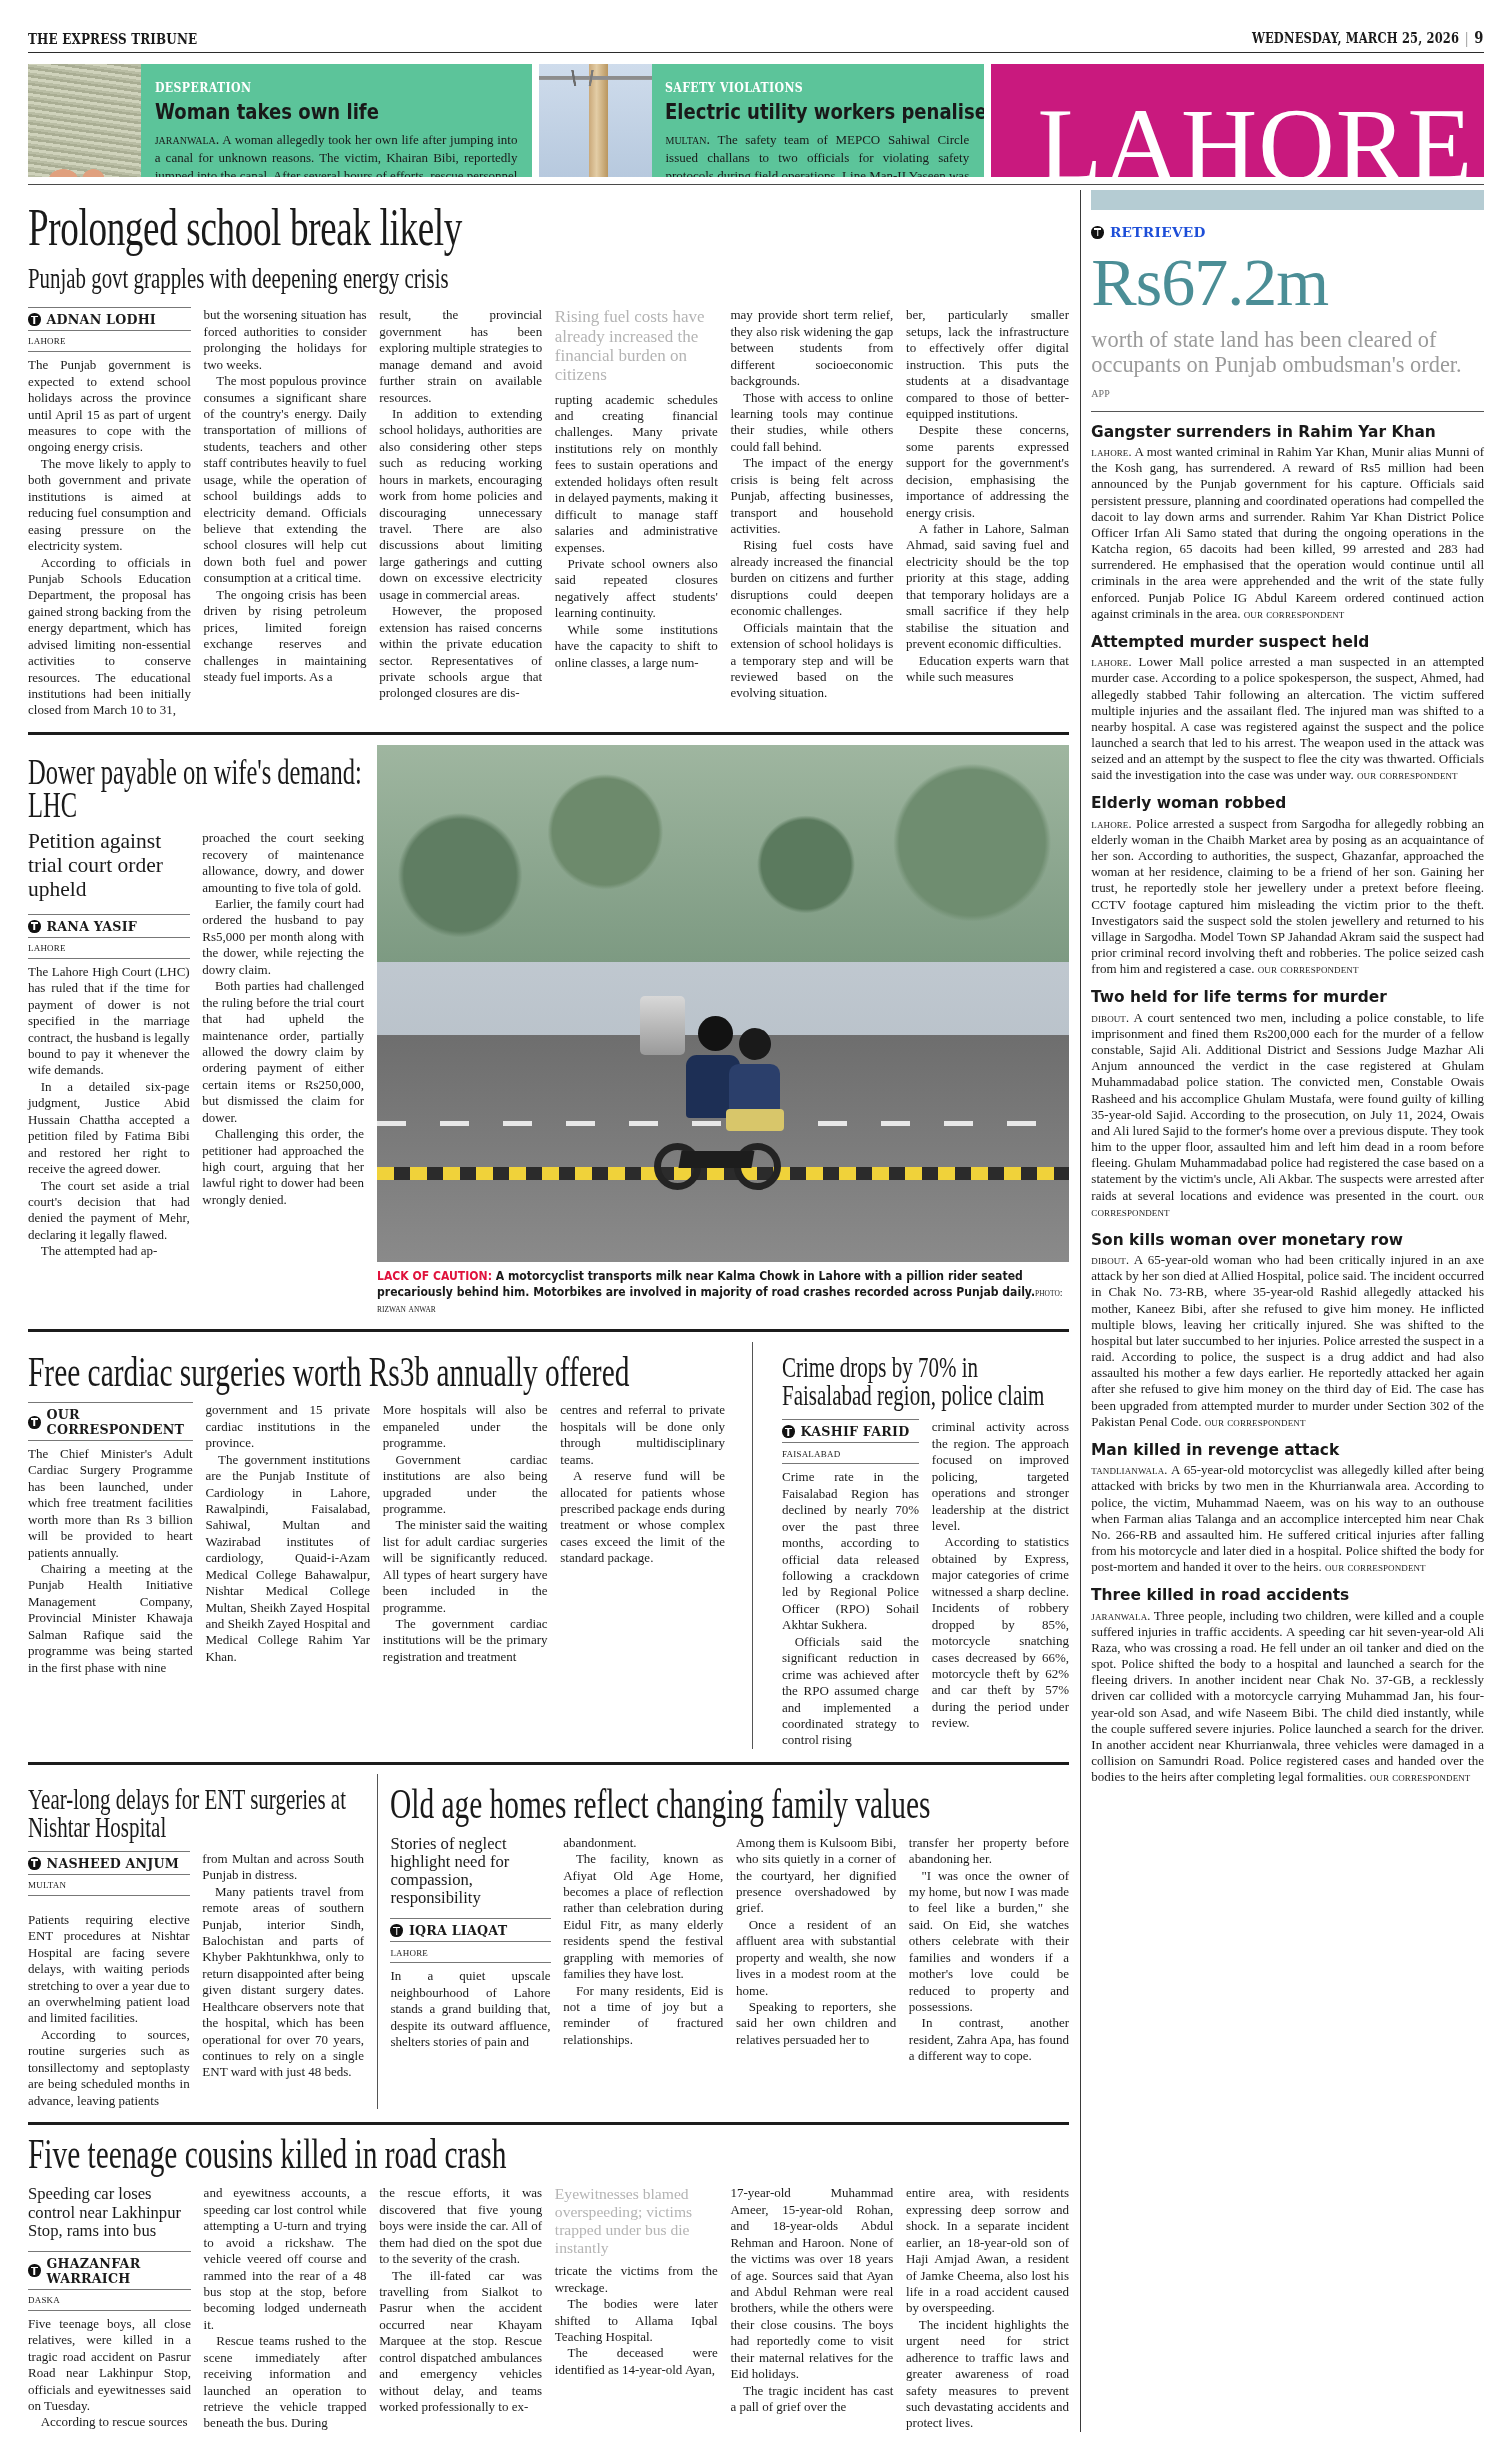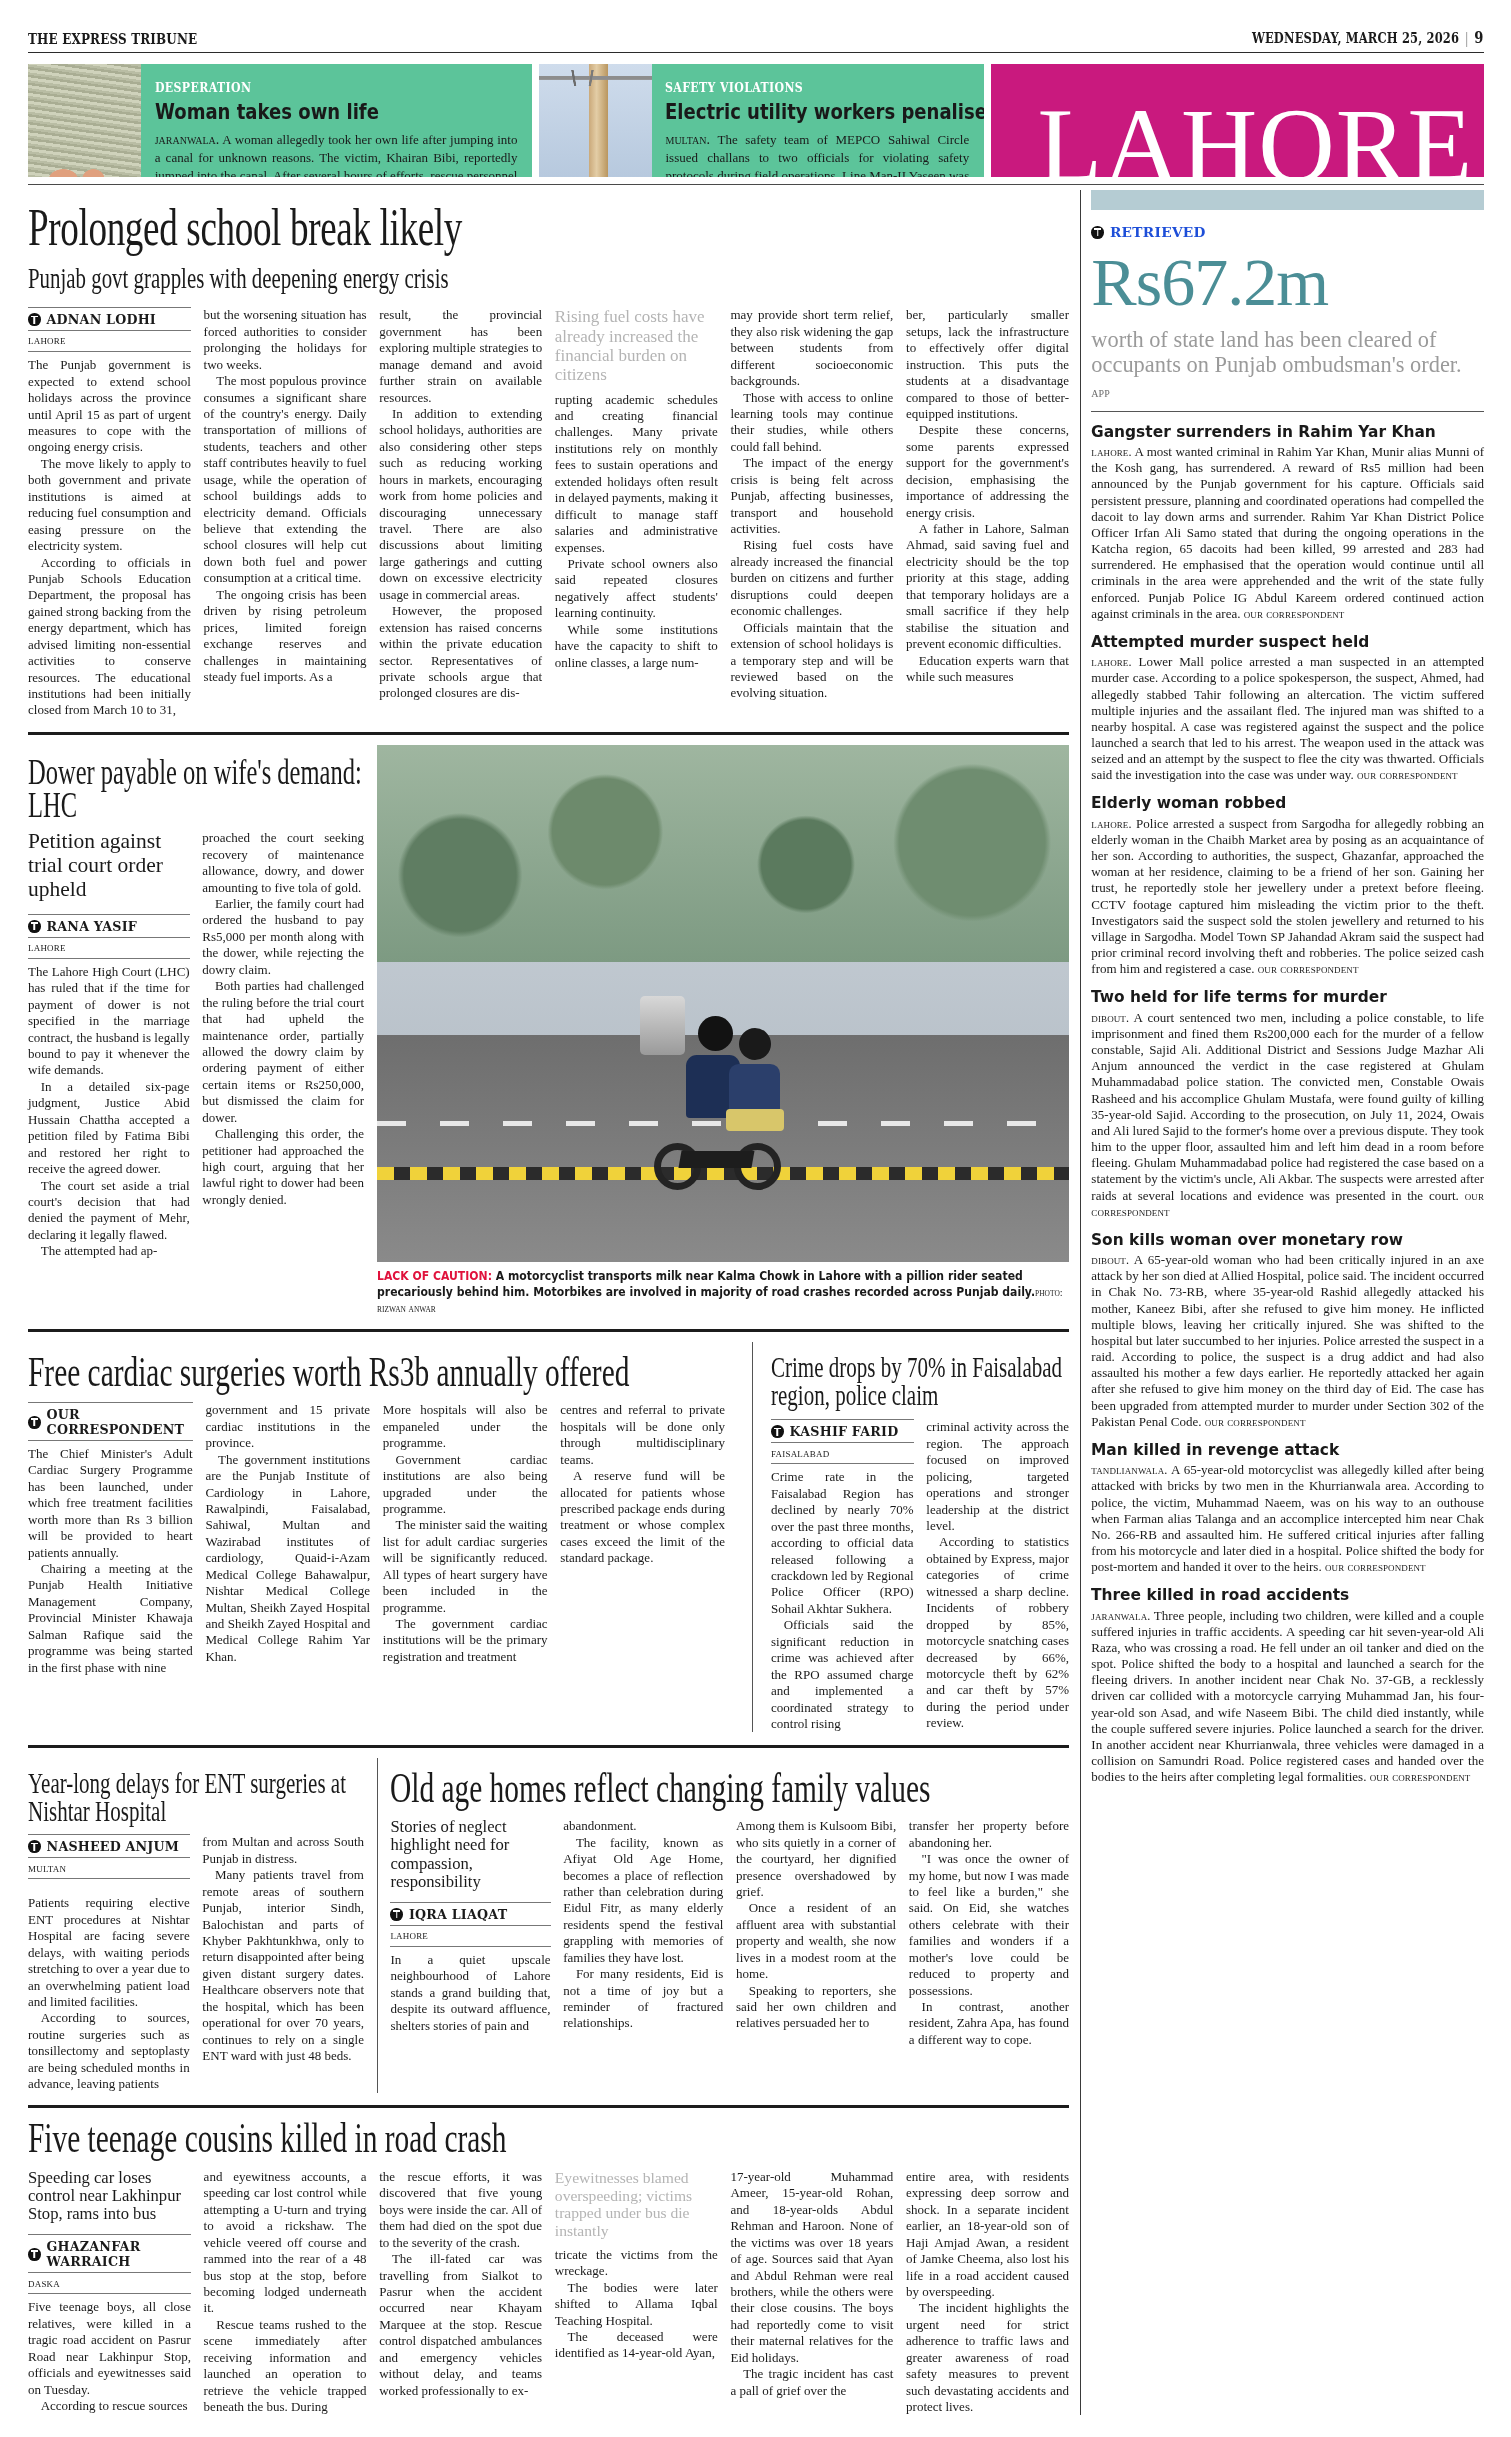--- a/index.html
+++ b/index.html
@@ -367,21 +367,21 @@
             </div>
             <div class="col">
               <div>
                   <p class="body">centres and referral to private hospitals will be done only through multidisciplinary teams.</p>
                   <p class="body">A reserve fund will be allocated for patients whose prescribed package ends during treatment or whose complex cases exceed the limit of the standard package.</p>
                 </div>
             </div>
           </div>
         </div>
 
-        <div style="flex:1; border-left:1px solid #555; padding-left:18px;">
+        <div style="flex:1; border-left:1px solid #555; padding-left:29px;">
           <h3 class="secthead sm">Crime drops by 70% in Faisalabad region, police claim</h3>
           <div class="cols" style="margin-top:9.8px">
             <div class="col">
               <div class="byline">
                 <div class="nm">
                   <span class="tlogo"></span>
                   <span>KASHIF FARID</span>
                 </div>
                 <div class="loc">FAISALABAD</div>
               </div>

